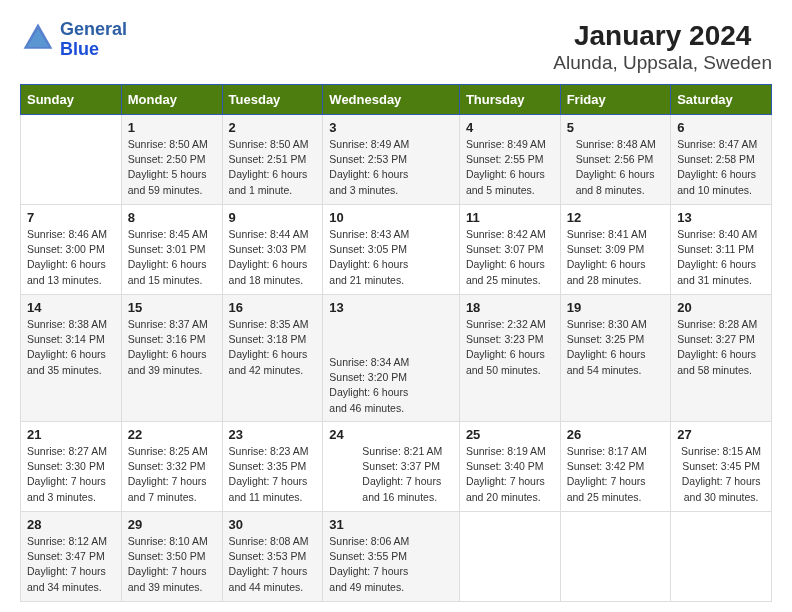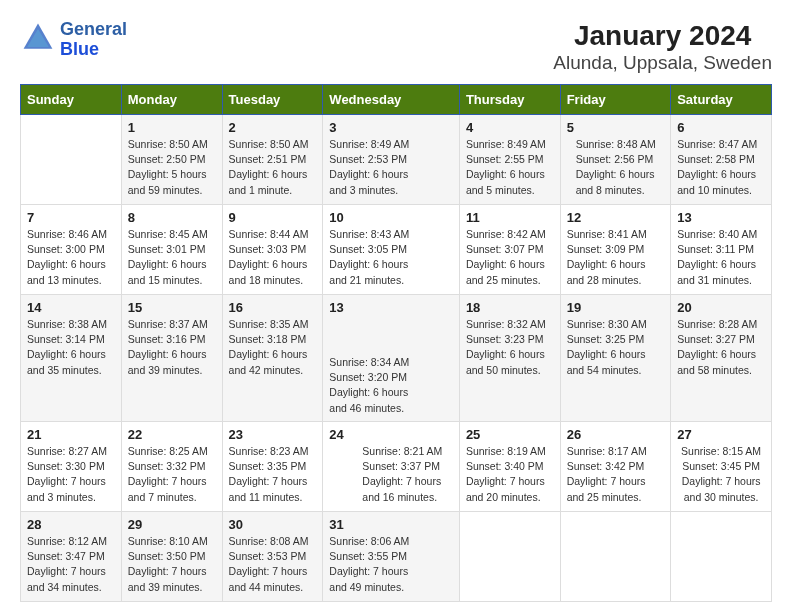--- a/index.html
+++ b/index.html
@@ -245,21 +245,21 @@
         </td>
         <td>
           <span class="day-number">13</span>
           <div class="day-info" style="white-space: pre-line; margin-top: 40px;">Sunrise: 8:34 AM
 Sunset: 3:20 PM
 Daylight: 6 hours
 and 46 minutes.</div>
         </td>
         <td>
           <span class="day-number">18</span>
-          <div class="day-info" style="white-space: pre-line;">Sunrise: 8:32 AM
+          <div class="day-info" style="white-space: pre-line;">Sunrise: 2:32 AM
 Sunset: 3:23 PM
 Daylight: 6 hours
 and 50 minutes.</div>
         </td>
         <td>
           <span class="day-number">19</span>
           <div class="day-info" style="white-space: pre-line;">Sunrise: 8:30 AM
 Sunset: 3:25 PM
 Daylight: 6 hours
 and 54 minutes.</div>

